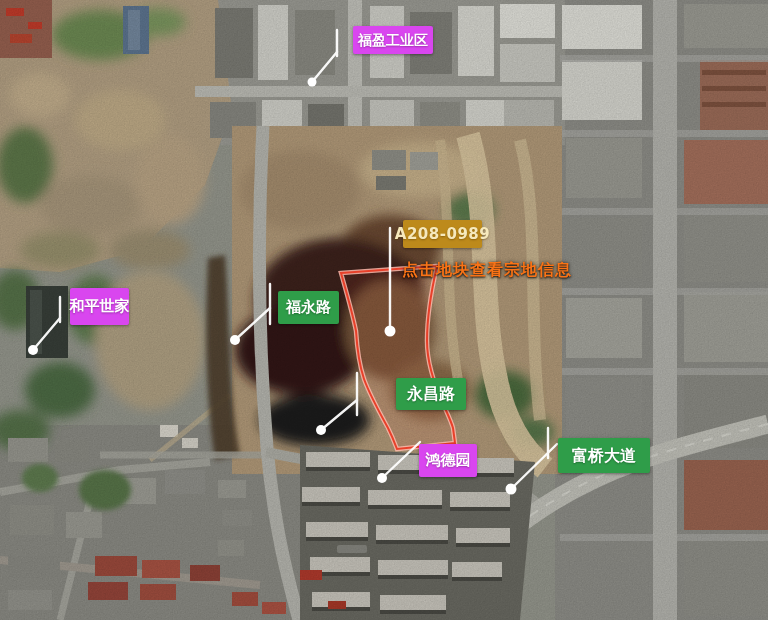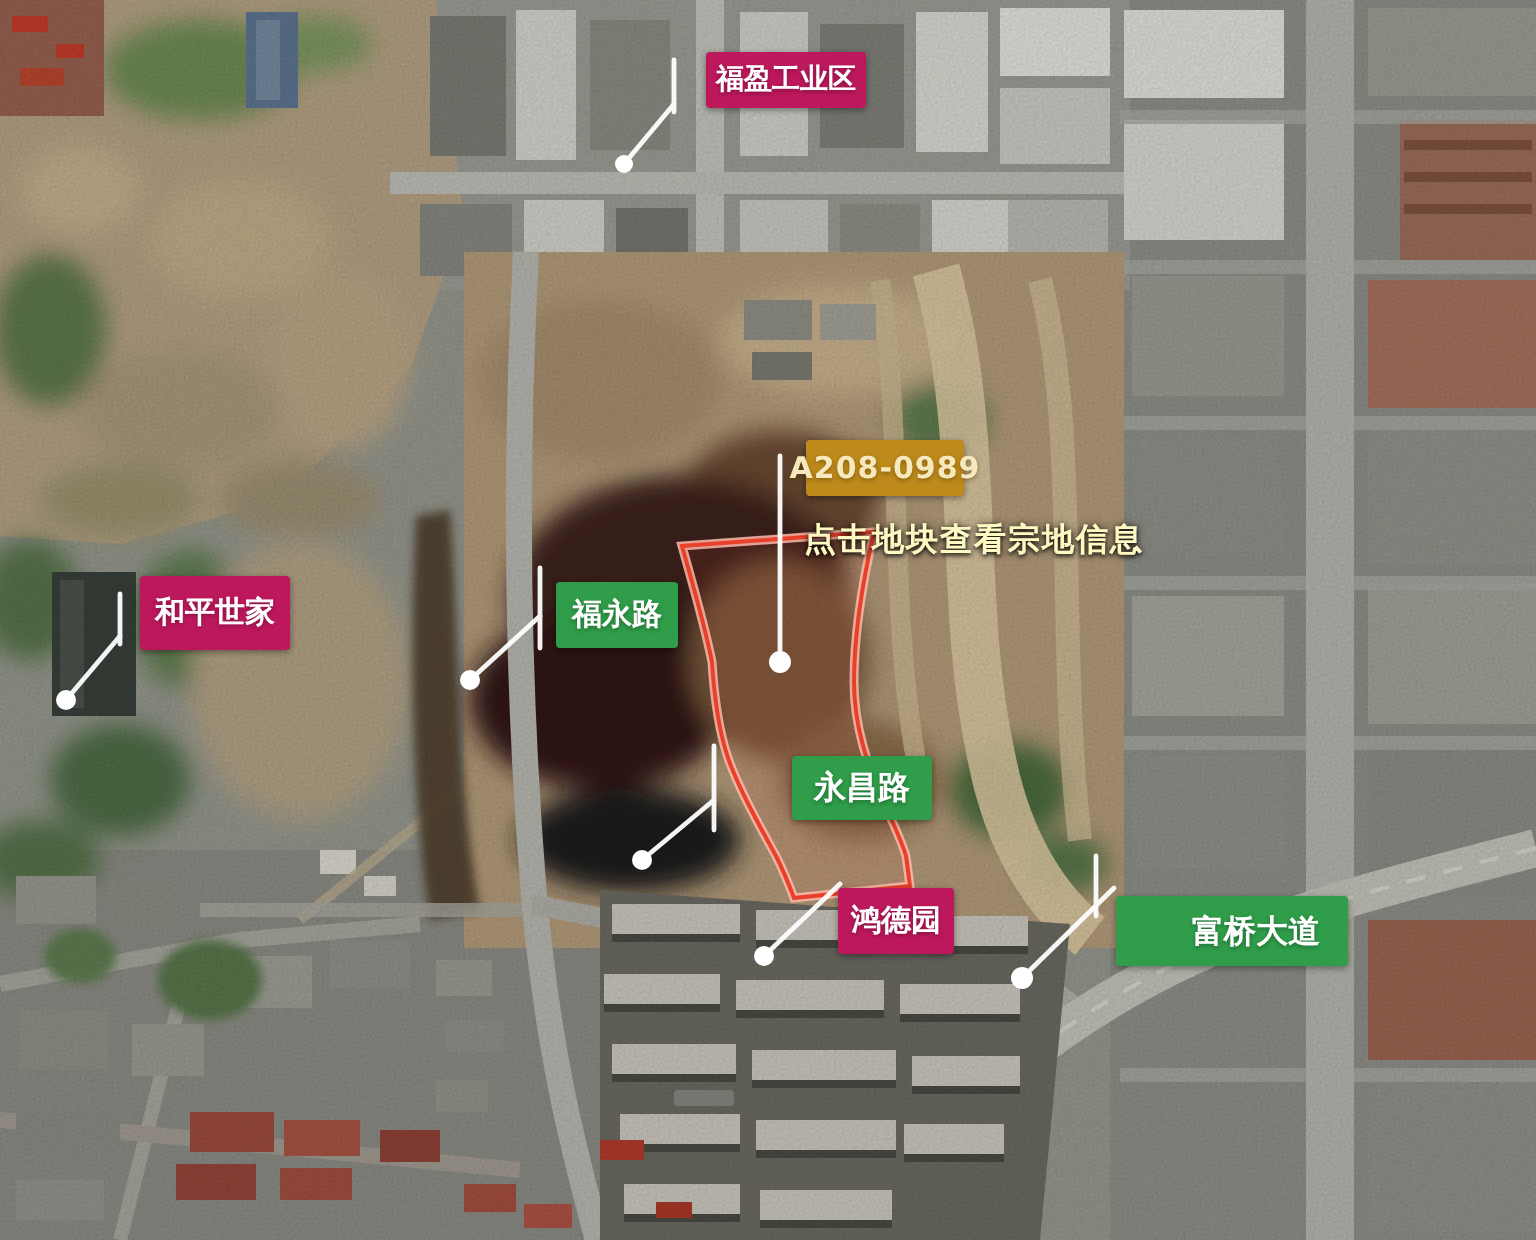--- a/index.html
+++ b/index.html
@@ -10,33 +10,33 @@
   }
   .stage svg{position:absolute;left:0;top:0;display:block;}
   .terrain{z-index:1;}
   .overlay{z-index:2;}
   .map-label{
     position:absolute;z-index:3;display:flex;align-items:center;justify-content:center;
     color:#fff;font-weight:700;border-radius:2px;line-height:1;
     box-shadow:0 1px 3px rgba(0,0,0,.4);text-shadow:0 1px 2px rgba(0,0,0,.3);
     cursor:pointer;white-space:nowrap;
   }
-  .blue{background:#be185d;align-items:center;}
+  .blue{background:#d946ef;align-items:center;}
   .green{background:#2f9d49;}
   .gold{background:#bd8a1b;color:#f6e9bd;text-shadow:0 1px 2px rgba(90,60,0,.5);}
   .lbl-fuying{left:353px;top:26px;width:80px;height:28px;font-size:14px;}
-  .lbl-heping{left:70px;top:288px;width:75px;height:37px;font-size:15px;}
+  .lbl-heping{left:70px;top:288px;width:59px;height:37px;font-size:15px;}
   .lbl-fuyong{left:278px;top:291px;width:61px;height:33px;font-size:15px;}
   .lbl-yongchang{left:368px;top:378px;width:70px;height:32px;font-size:16px;margin-left:28px;}
   .lbl-hongde{left:419px;top:417px;width:58px;height:33px;font-size:15px;margin-top:27px;}
-  .lbl-fuqiao{left:558px;top:448px;width:92px;height:35px;font-size:16px;padding-left:24px;}
+  .lbl-fuqiao{left:558px;top:438px;width:92px;height:35px;font-size:16px;}
   .lbl-parcel{left:403px;top:220px;width:79px;height:28px;font-size:15px;font-weight:600;letter-spacing:.5px;}
   .hint-text{
     position:absolute;z-index:3;left:402px;top:260px;
-    color:#fef9c3;font-size:16px;font-weight:700;letter-spacing:1px;
+    color:#f97316;font-size:16px;font-weight:700;letter-spacing:1px;
     text-shadow:0 1px 2px rgba(0,0,0,.85),0 0 4px rgba(0,0,0,.6);
   }
   .watermark{position:absolute;z-index:3;left:337px;top:545px;width:30px;height:8px;
     background:rgba(255,255,255,.16);border-radius:2px;}
 </style>
 </head>
 <body>
 
 <div class="stage">
 

